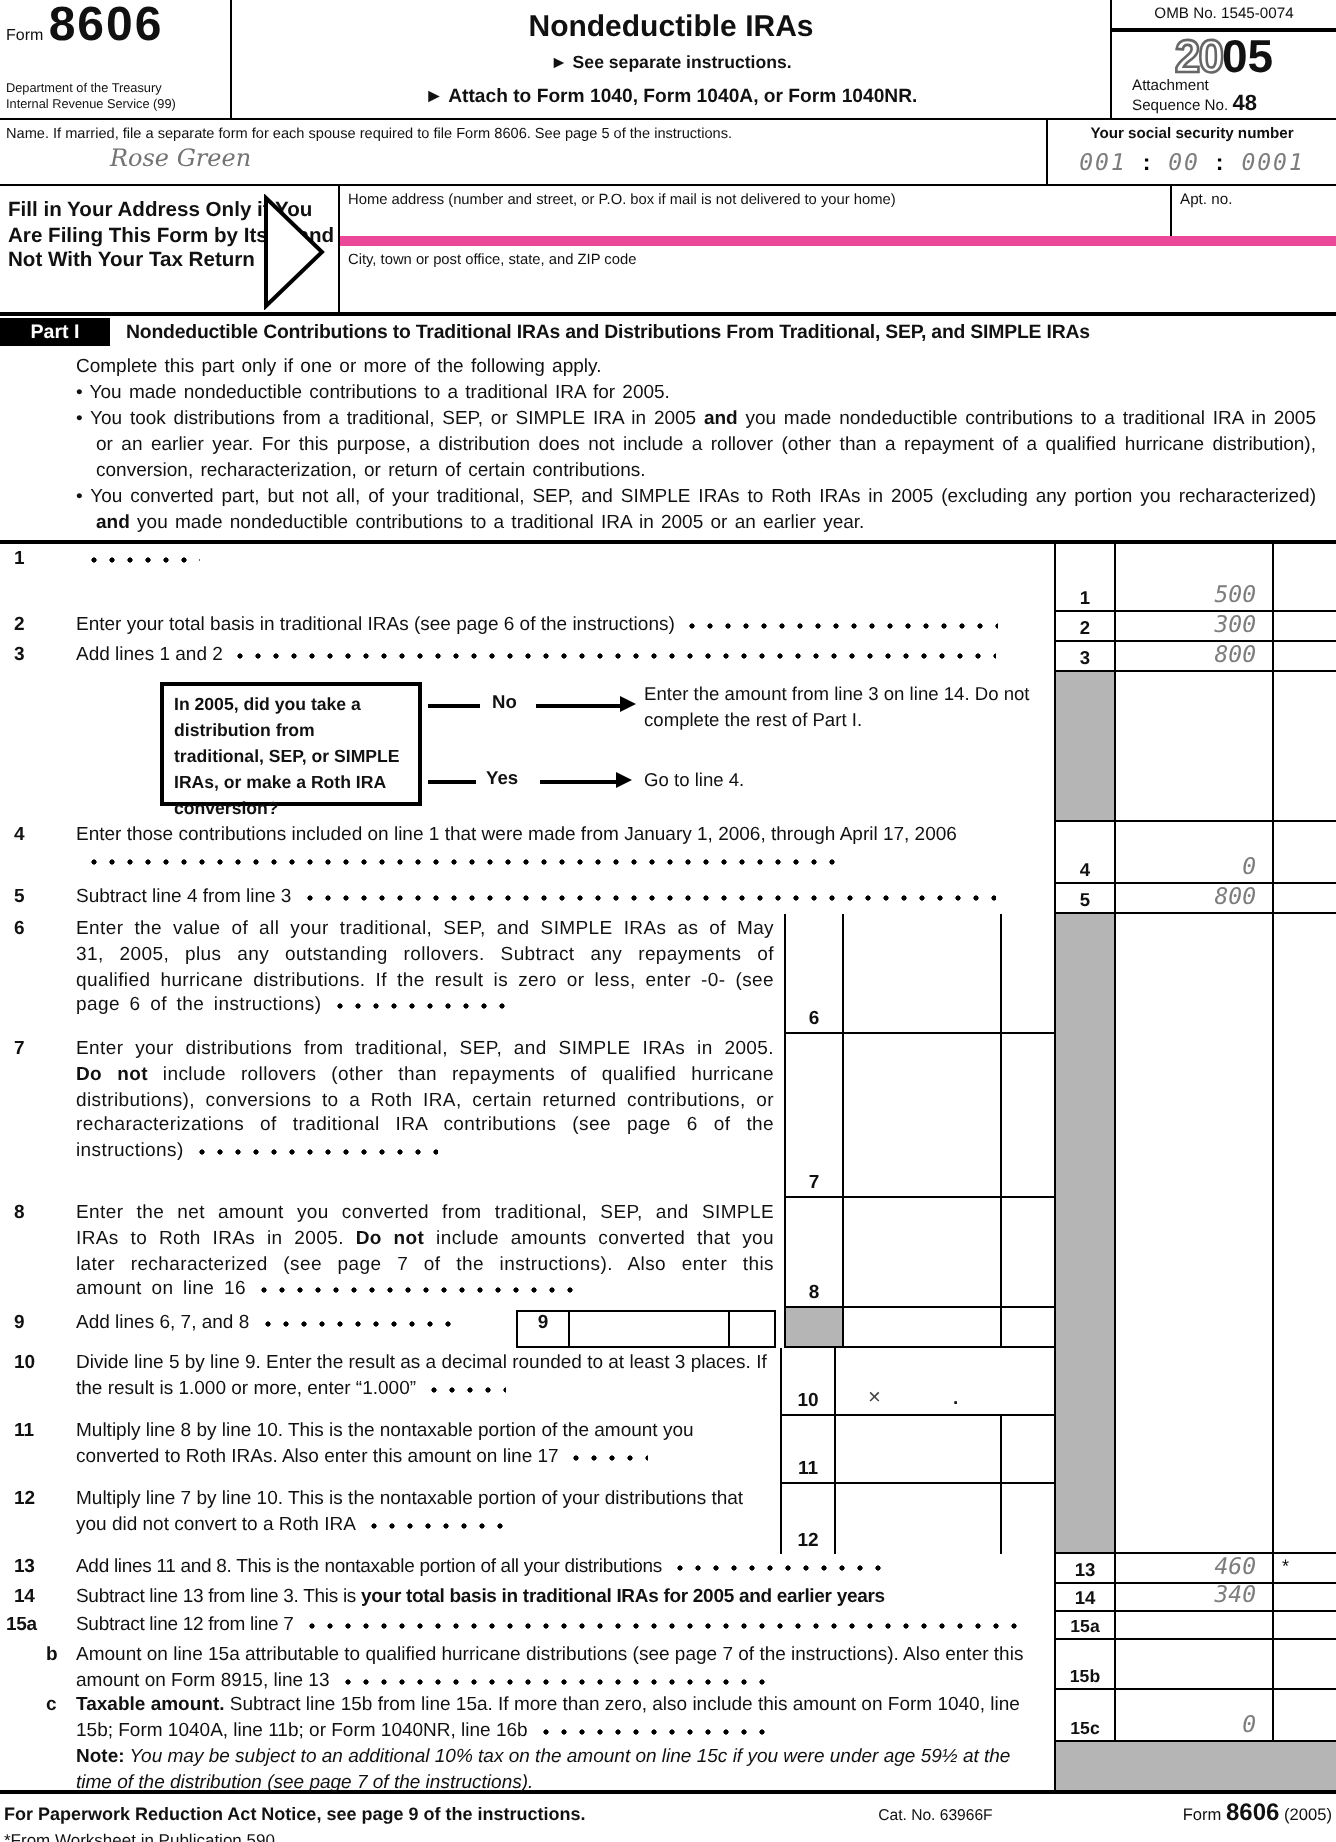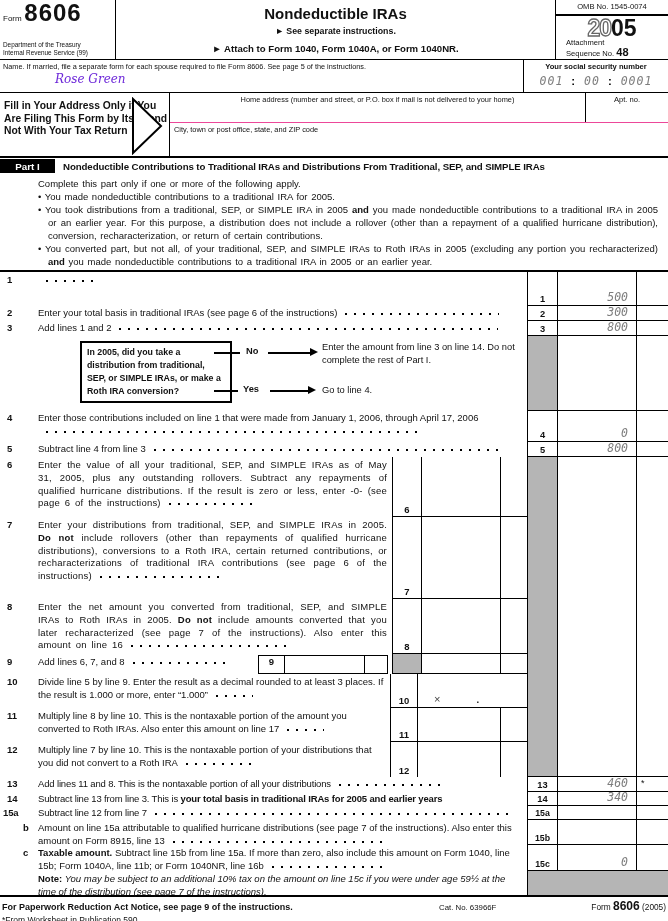--- a/index.html
+++ b/index.html
@@ -23,32 +23,32 @@
   .omb{font-size:7.6px;text-align:center;border-bottom:2px solid #000;padding:2px 0 3px;}
   .yr{text-align:center;font-size:23px;font-weight:bold;line-height:22px;margin-top:1px;}
   .yr-out{color:#fff;-webkit-text-stroke:1.3px #666;letter-spacing:-1px;}
   .attach{font-size:7.6px;padding-left:10px;line-height:8.5px;margin-top:0px;}
   .attach .seqno{font-size:11px;font-weight:bold;}
 
   
   .namerow{display:flex;height:33px;border-bottom:1px solid #000;}
   .name-cell{flex:1;position:relative;padding:2px 0 0 3px;font-size:7.3px;}
   .hand{font-family:"DejaVu Sans Mono",monospace;font-style:italic;color:#7d7d7d;}
-  .name-val{position:absolute;left:55px;top:12px;font-size:12px;font-family:"DejaVu Serif",serif;font-style:italic;color:#6d28d9;}
+  .name-val{position:absolute;left:55px;top:12px;font-size:12px;font-family:"DejaVu Serif",serif;font-style:italic;color:#737373;}
   .ssn-cell{width:145px;border-left:1px solid #000;text-align:center;padding-top:2px;font-size:7.6px;}
   .ssn-val{font-size:11.5px;margin-top:3px;letter-spacing:1px;}
   .ssn-sep{color:#000;font-weight:bold;font-style:normal;font-family:"Liberation Sans",sans-serif;}
 
   
   .addr{display:flex;height:65px;border-bottom:2px solid #000;}
   .addr-left{width:170px;position:relative;border-right:1px solid #000;padding:7px 0 0 4px;
              font-weight:bold;font-size:10.3px;line-height:12.5px;}
   .addr-arrow{position:absolute;right:4px;top:4px;}
   .addr-right{flex:1;display:flex;flex-direction:column;}
-  .addr-row1{height:30px;border-bottom:1px solid #ec4899;display:flex;text-align:center;}
+  .addr-row1{height:30px;border-bottom:5px solid #ec4899;display:flex;}
   .home-cell{flex:1;padding:2px 4px;font-size:7.4px;}
   .apt-cell{width:83px;border-left:1px solid #000;padding:2px 4px;font-size:7.6px;}
   .city-cell{flex:1;padding:2px 4px;font-size:7.4px;}
 
   
   .partbar{display:flex;height:16px;align-items:center;}
   .pbox{width:55px;height:14px;background:#000;color:#fff;font-weight:bold;font-size:9.8px;
         display:flex;align-items:center;justify-content:center;margin-left:0;}
   .ptitle{font-weight:bold;font-size:9.7px;margin-left:8px;letter-spacing:-0.1px;}
   .intro{height:98px;border-bottom:2px solid #000;padding:3px 10px 0 38px;line-height:13px;word-spacing:1px;}
@@ -69,21 +69,21 @@
       font-weight:bold;font-size:9.3px;padding-bottom:1px;}
   .lv{width:79px;border-left:1px solid #000;display:flex;align-items:flex-end;justify-content:flex-end;
       padding:0 8px 1px 0;font-size:11.5px;}
   .lc{width:32px;border-left:1px solid #000;font-size:9px;padding:1px 0 0 4px;}
   .bb .ln,.bb .lv,.bb .lc{border-bottom:1px solid #000;}
   .bt .ln,.bt .lv,.bt .lc{border-top:1px solid #000;}
   .gray{background:#b5b5b5;}
   .grayfull{background:#b5b5b5;border-left:1px solid #000;width:141px;}
 
   
-  .qbox{position:absolute;left:80px;top:5px;width:152px;height:62px;border:2px solid #000;
+  .qbox{position:absolute;left:80px;top:5px;width:131px;height:62px;border:2px solid #000;
         padding:3px 5px;font-weight:bold;font-size:8.8px;line-height:13px;}
   .fl{position:absolute;font-weight:bold;font-size:9.3px;}
   .hline{position:absolute;height:2px;background:#000;}
   .ah{position:absolute;width:0;height:0;border-left:8px solid #000;
       border-top:4.5px solid transparent;border-bottom:4.5px solid transparent;}
   .ftext{position:absolute;font-size:9.3px;line-height:12.5px;}
 
   
   .zrow{display:flex;width:668px;}
   .ztext{width:527px;display:flex;flex-direction:column;}

